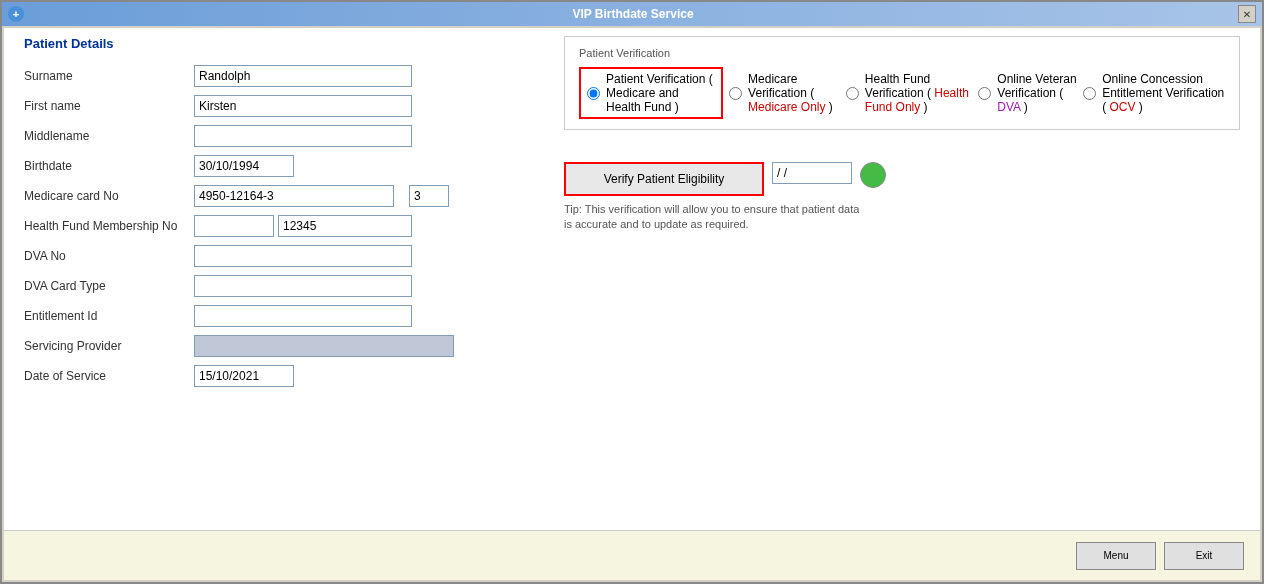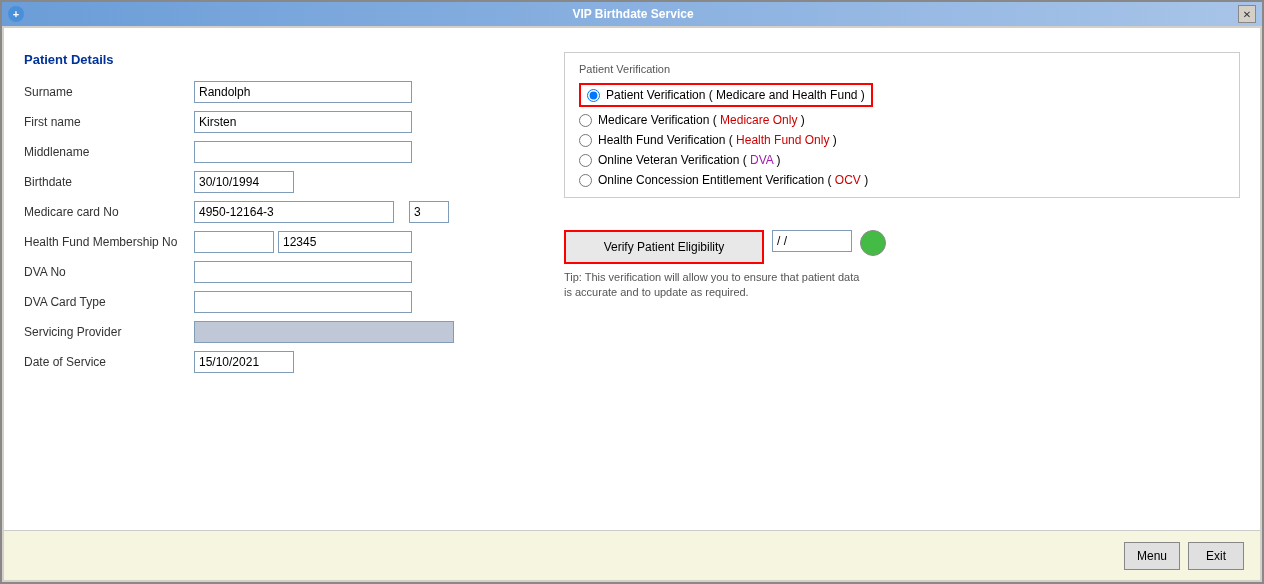--- a/index.html
+++ b/index.html
@@ -66,21 +66,21 @@
     }
     .content-area {
       flex: 1;
       background: white;
       margin: 2px;
       display: flex;
       flex-direction: column;
     }
     .main-content {
       flex: 1;
-      padding: 24px 20px;
+      padding: 8px 20px;
       display: flex;
       gap: 20px;
       border-radius: 32px;
     }
     .left-panel {
       flex: 0 0 520px;
     }
     .right-panel {
       flex: 1;
     }
@@ -134,21 +134,21 @@
       padding: 10px 14px;
       margin-top: 0;
     }
     .pv-label {
       font-size: 11px;
       color: #555;
       margin-bottom: 8px;
     }
     .radio-group {
       display: flex;
-      flex-direction: column;
+      flex-direction: row;
       gap: 6px;
     }
     .radio-row {
       display: flex;
       align-items: center;
       gap: 6px;
       font-size: 12px;
     }
     .radio-row input[type="radio"] {
       margin: 0;
@@ -205,25 +205,25 @@
       background: #f5f5e0;
       border-top: 1px solid #ccc;
       display: flex;
       align-items: center;
       justify-content: flex-end;
       padding: 0 16px;
       gap: 8px;
       flex-shrink: 0;
     }
     .bottom-btn {
-      width: 56px;
+      width: 80px;
       height: 28px;
       background: #e0e0e0;
       border: 1px solid #888;
-      font-size: 12px;
+      font-size: 10px;
       cursor: pointer;
       display: flex;
       align-items: center;
       justify-content: center;
     }
   </style>
 </head>
 <body>
 
 <div class="window">
@@ -283,20 +283,24 @@
         <div class="form-row">
           <div class="form-label">DVA No</div>
           <input class="form-input form-input-wide" type="text" value="" style="">
         </div>
 
         <div class="form-row">
           <div class="form-label">DVA Card Type</div>
           <input class="form-input form-input-wide" type="text" value="" style="">
         </div>
 
+        <div class="form-row">
+          <div class="form-label">Entitlement Id</div>
+          <input class="form-input form-input-wide" type="text" value="" style="">
+        </div>
 
         <div class="form-row">
           <div class="form-label">Servicing Provider</div>
           <input class="form-input form-input-blue" type="text" value="" style="">
         </div>
 
         <div class="form-row">
           <div class="form-label">Date of Service</div>
           <input class="form-input form-input-short" type="text" value="15/10/2021" style="">
         </div>

